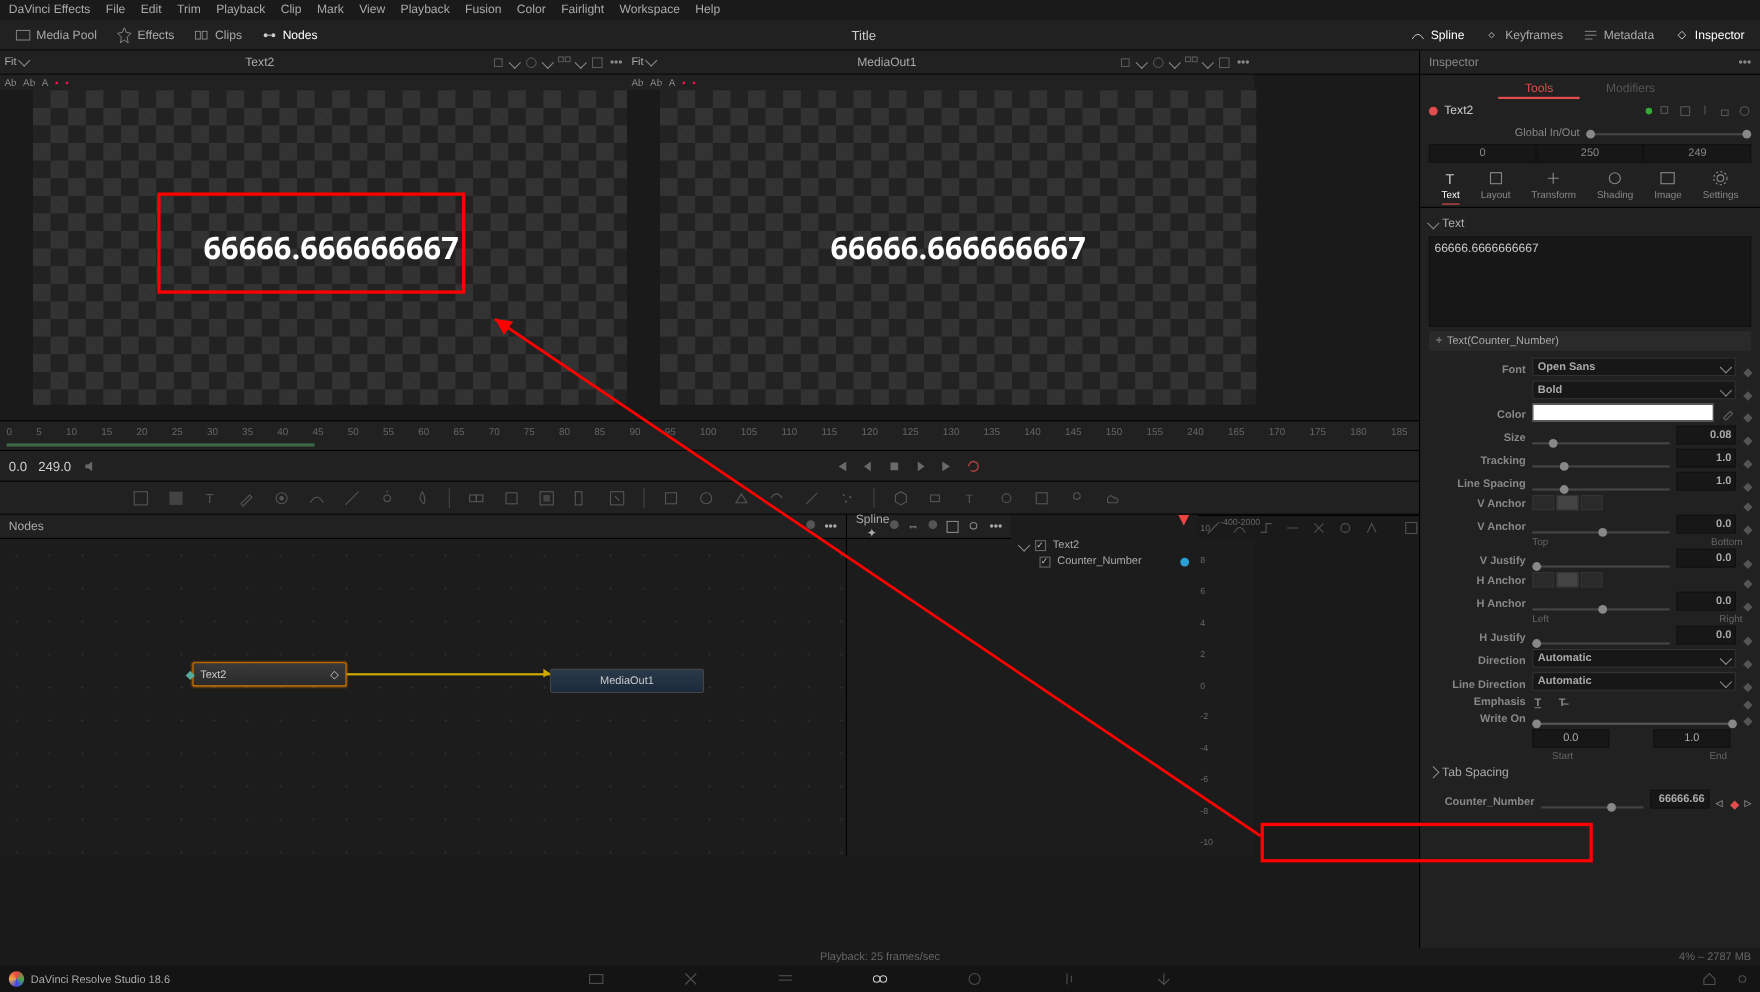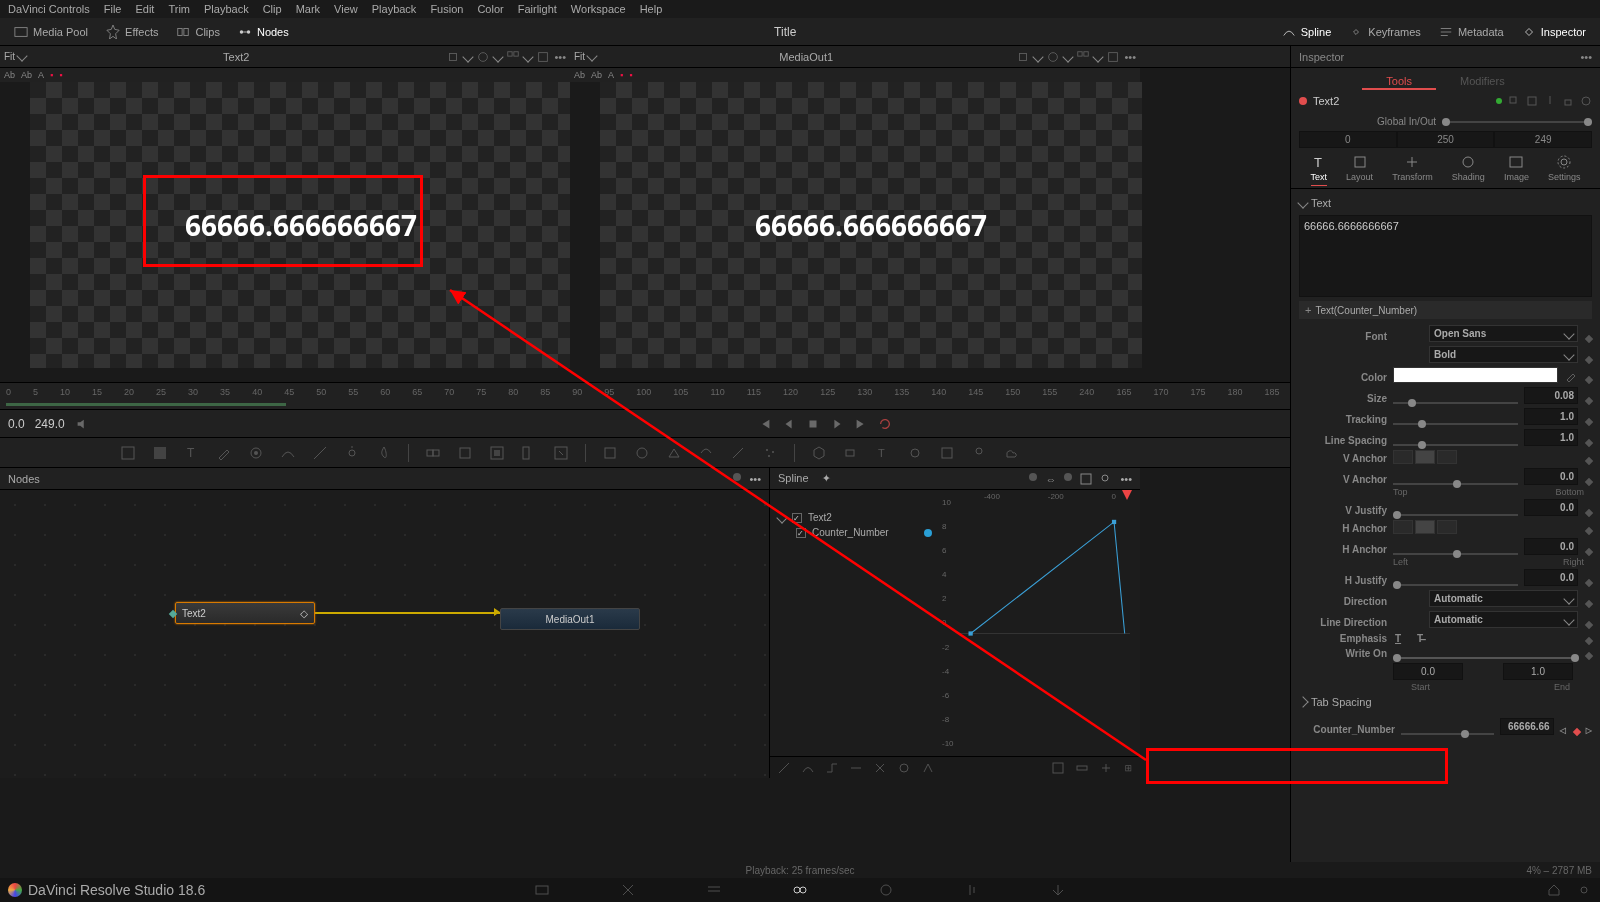--- a/index.html
+++ b/index.html
@@ -62,21 +62,21 @@
 
 .node-graph { position: relative; width: 100%; height: 288px; background: radial-gradient(circle,#2a2a2a 1px,transparent 1px); background-size: 30px 30px; }
 .node { position: absolute; height: 22px; border: 1px solid #444; border-radius: 2px; display: flex; align-items: center; padding: 0 6px; font-size: 10px; color: #ccc; }
 .node-text2 { left: 175px; top: 112px; width: 140px; background: linear-gradient(#3a3a3a,#2a2a2a); border: 1px solid #d97a00; box-shadow: 0 0 2px #d97a00; }
 .node-text2::before { content: ''; position: absolute; left: -6px; top: 8px; width: 6px; height: 6px; background: #5a9; transform: rotate(45deg); }
 .node-mediaout { left: 500px; top: 118px; width: 140px; background: linear-gradient(#2a3a4a,#1a2a3a); text-align: center; justify-content: center; }
 .node-line { position: absolute; left: 315px; top: 122px; width: 185px; height: 2px; background: linear-gradient(90deg,#ccaa00,#ccaa00); }
 .node-arrow { position: absolute; left: 494px; top: 118px; width: 0; height: 0; border-left: 6px solid #ccaa00; border-top: 4px solid transparent; border-bottom: 4px solid transparent; }
 
 
-.spline-panel { width: 370px; background: #1c1c1c; display: flex; flex-direction: column; }
+.spline-panel { width: 370px; background: #1c1c1c; display: flex; flex-direction: row; }
 .spline-body { flex: 1; display: flex; position: relative; }
 .spline-tree { width: 170px; padding: 20px 8px; }
 .tree-item { display: flex; align-items: center; gap: 6px; padding: 2px 0; font-size: 10px; color: #aaa; }
 .tree-check { width: 10px; height: 10px; border: 1px solid #666; }
 .tree-check.checked::after { content: '✓'; font-size: 8px; color: #ccc; position: relative; top: -2px; }
 .tree-dot-blue { width: 8px; height: 8px; border-radius: 50%; background: #2a9fd6; margin-left: auto; }
 .spline-graph { flex: 1; position: relative; background: #1c1c1c; }
 .spline-axis-y { position: absolute; left: 2px; top: 0; bottom: 0; display: flex; flex-direction: column; justify-content: space-between; font-size: 8px; color: #666; padding: 8px 0; }
 .spline-axis-x { position: absolute; top: 2px; left: 20px; right: 0; display: flex; justify-content: space-around; font-size: 8px; color: #666; }
 .spline-curve { position: absolute; left: 20px; top: 16px; right: 10px; bottom: 20px; }
@@ -110,21 +110,21 @@
 .itab2-icon { width: 16px; height: 16px; }
 
 .insp-body { flex: 1; overflow-y: auto; padding: 4px 0; }
 .section-head { display: flex; align-items: center; gap: 4px; padding: 4px 8px; font-size: 11px; color: #aaa; cursor: pointer; }
 .text-area { margin: 2px 8px; background: #171717; border: 1px solid #111; padding: 4px; min-height: 82px; font-size: 11px; color: #ccc; }
 .counter-subhead { margin: 4px 8px; background: #2a2a2a; padding: 3px 6px; font-size: 10px; color: #aaa; display: flex; align-items: center; gap: 4px; }
 .plus { font-size: 11px; color: #888; }
 
 .prop-row { display: flex; align-items: flex-end; gap: 6px; padding: 2px 8px 2px 4px; position: relative; font-weight: bold; }
 .prop-label { width: 92px; text-align: right; font-size: 10px; color: #888; }
-.prop-select { flex: 1; background: #171717; border: 1px solid #333; padding: 2px 4px; font-size: 10px; color: #aaa; display: flex; justify-content: space-between; align-items: center; margin-left: 36px; }
+.prop-select { flex: 1; background: #171717; border: 1px solid #333; padding: 2px 4px; font-size: 10px; color: #aaa; display: flex; justify-content: space-between; align-items: center; }
 .prop-swatch { flex: 1; height: 16px; background: #fff; border: 1px solid #333; }
 .eyedrop { width: 14px; height: 14px; opacity: 0.6; }
 .prop-slider { flex: 1; height: 2px; background: #444; position: relative; }
 .prop-slider-dot { position: absolute; width: 8px; height: 8px; background: #888; border-radius: 50%; top: -3px; }
 .prop-val { width: 54px; background: #171717; border: 1px solid #111; padding: 2px 3px; font-size: 10px; color: #aaa; text-align: right; }
 .prop-key { width: 6px; height: 6px; background: #555; transform: rotate(45deg); margin-left: 2px; }
 .btn-group { display: flex; gap: 2px; }
 .btn-toggle { width: 20px; height: 14px; background: #2a2a2a; border: 1px solid #333; }
 .btn-toggle.active { background: #444; }
 .sublabels { display: flex; justify-content: space-between; padding: 0 16px 0 102px; font-size: 9px; color: #666; }
@@ -132,35 +132,35 @@
 
 .red-box-2 { position: absolute; border: 3px solid #f00; }
 
 
 .status-bar { position: absolute; bottom: 24px; left: 0; right: 0; height: 16px; background: #1a1a1a; display: flex; align-items: center; justify-content: center; color: #666; font-size: 10px; }
 .status-right { position: absolute; right: 8px; }
 .page-bar { position: absolute; bottom: 0; left: 0; right: 0; height: 24px; background: #141414; display: flex; align-items: center; justify-content: space-between; padding: 0 8px; }
 .page-icons { display: flex; gap: 70px; position: absolute; left: 50%; transform: translateX(-50%); }
 .page-icon { width: 16px; height: 16px; opacity: 0.5; cursor: pointer; }
 .page-icon.active { opacity: 1; }
-.app-name { display: flex; align-items: center; gap: 6px; color: #aaa; font-size: 14px; }
+.app-name { display: flex; align-items: flex-end; gap: 6px; color: #aaa; font-size: 10px; }
 .app-logo { width: 14px; height: 14px; border-radius: 50%; background: conic-gradient(#e44,#4a4,#44e,#ea4,#e44); }
 .page-right { display: flex; gap: 14px; }
 
 
 .red-line { position: absolute; pointer-events: none; }
 
 svg.ic { fill: #888; }
 .chev-down { display: inline-block; width: 8px; height: 8px; border-right: 1px solid #888; border-bottom: 1px solid #888; transform: rotate(45deg); }
 </style>
 </head>
 <body>
 
 <div class="menubar">
-  <span>DaVinci Controls</span>
+  <span>DaVinci Effects</span>
   <span>File</span>
   <span>Edit</span>
   <span>Trim</span>
   <span>Playback</span>
   <span>Clip</span>
   <span>Mark</span>
   <span>View</span>
   <span>Playback</span>
   <span>Fusion</span>
   <span>Color</span>

